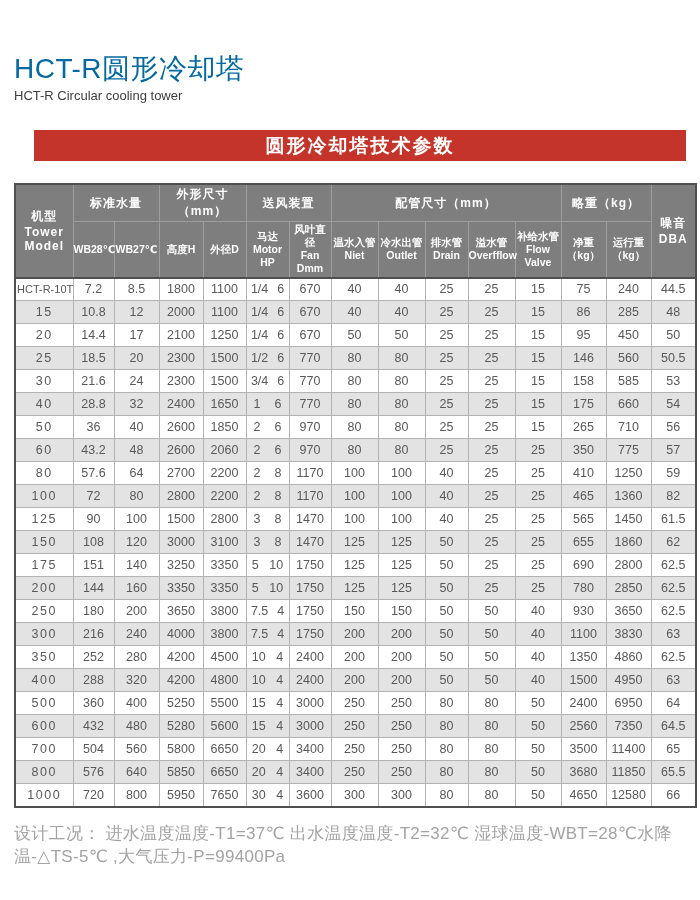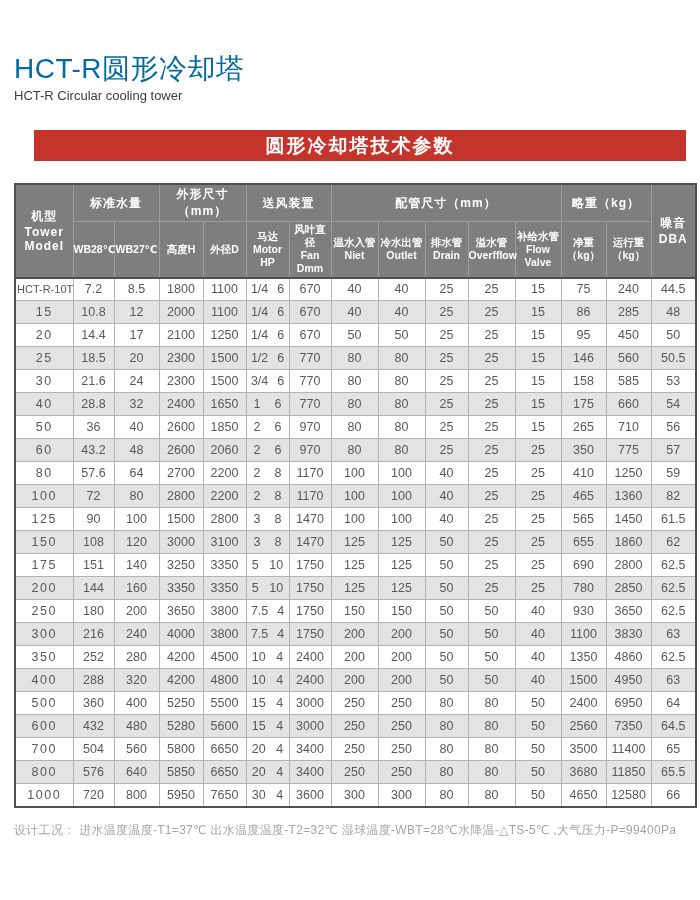--- a/index.html
+++ b/index.html
@@ -77,21 +77,21 @@
   td.cell-model.long{font-size:11px;letter-spacing:0;margin-left:44px;}
   td.cell-motor{padding:0;}
   td.cell-motor .motor-wrap{
     display:flex;
     justify-content:space-around;
     align-items:center;
     width:100%;
   }
   .footnote{
     margin-top:14px;
-    font-size:12px;
+    font-size:17px;
     color:#a3a3a3;
     letter-spacing:0.3px;
   }
 </style>
 </head>
 <body>
 
 <div class="page">
 
   <h1 class="page-title">HCT-R圆形冷却塔</h1>

